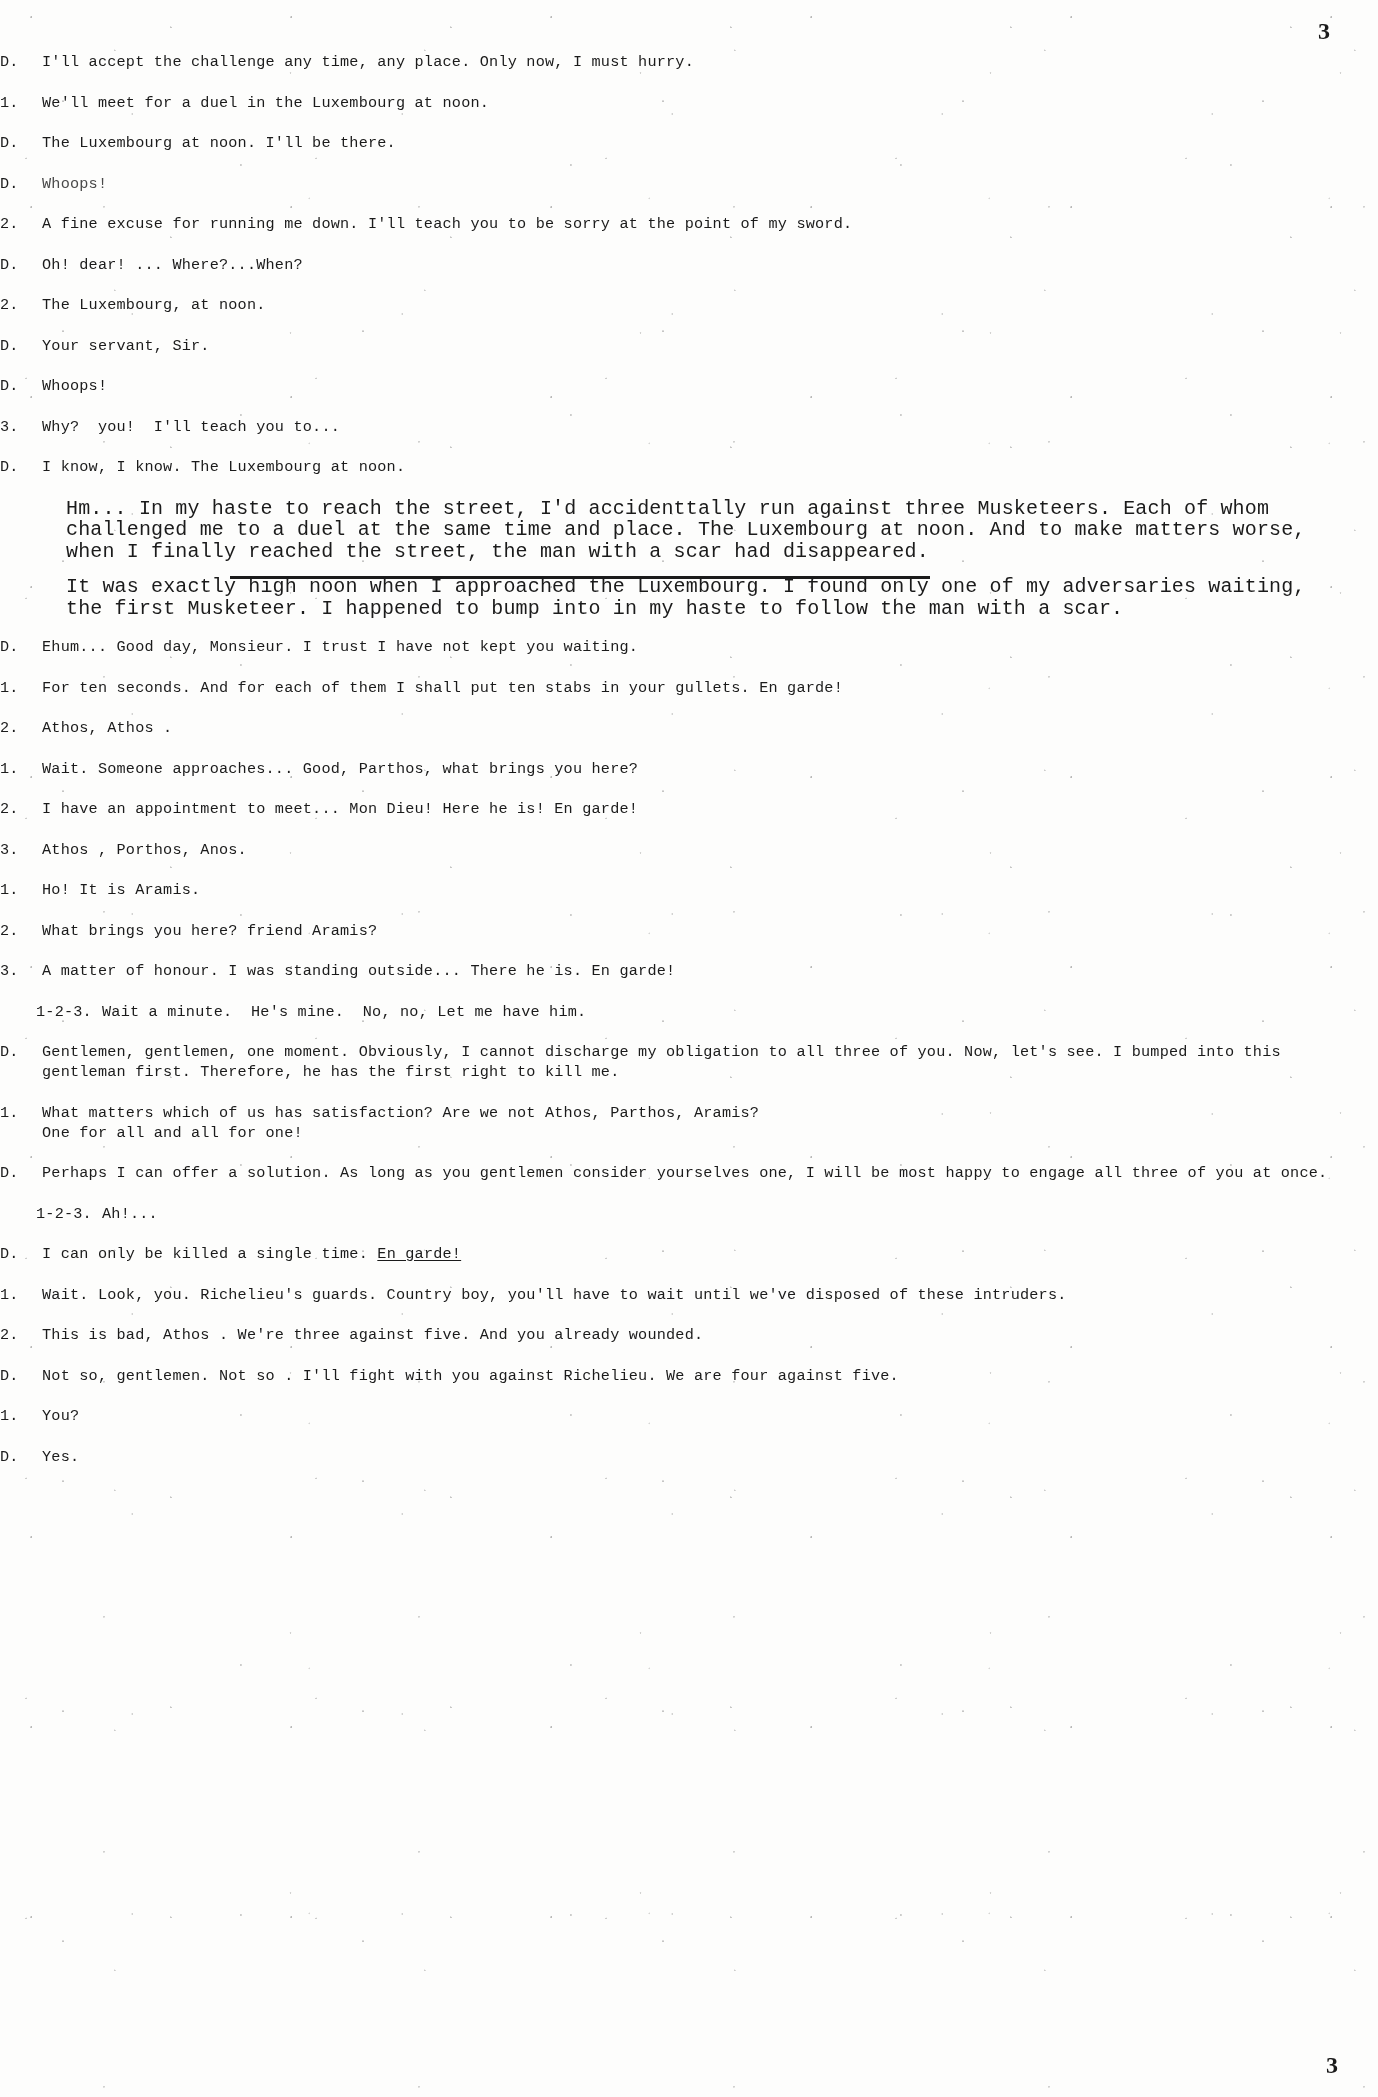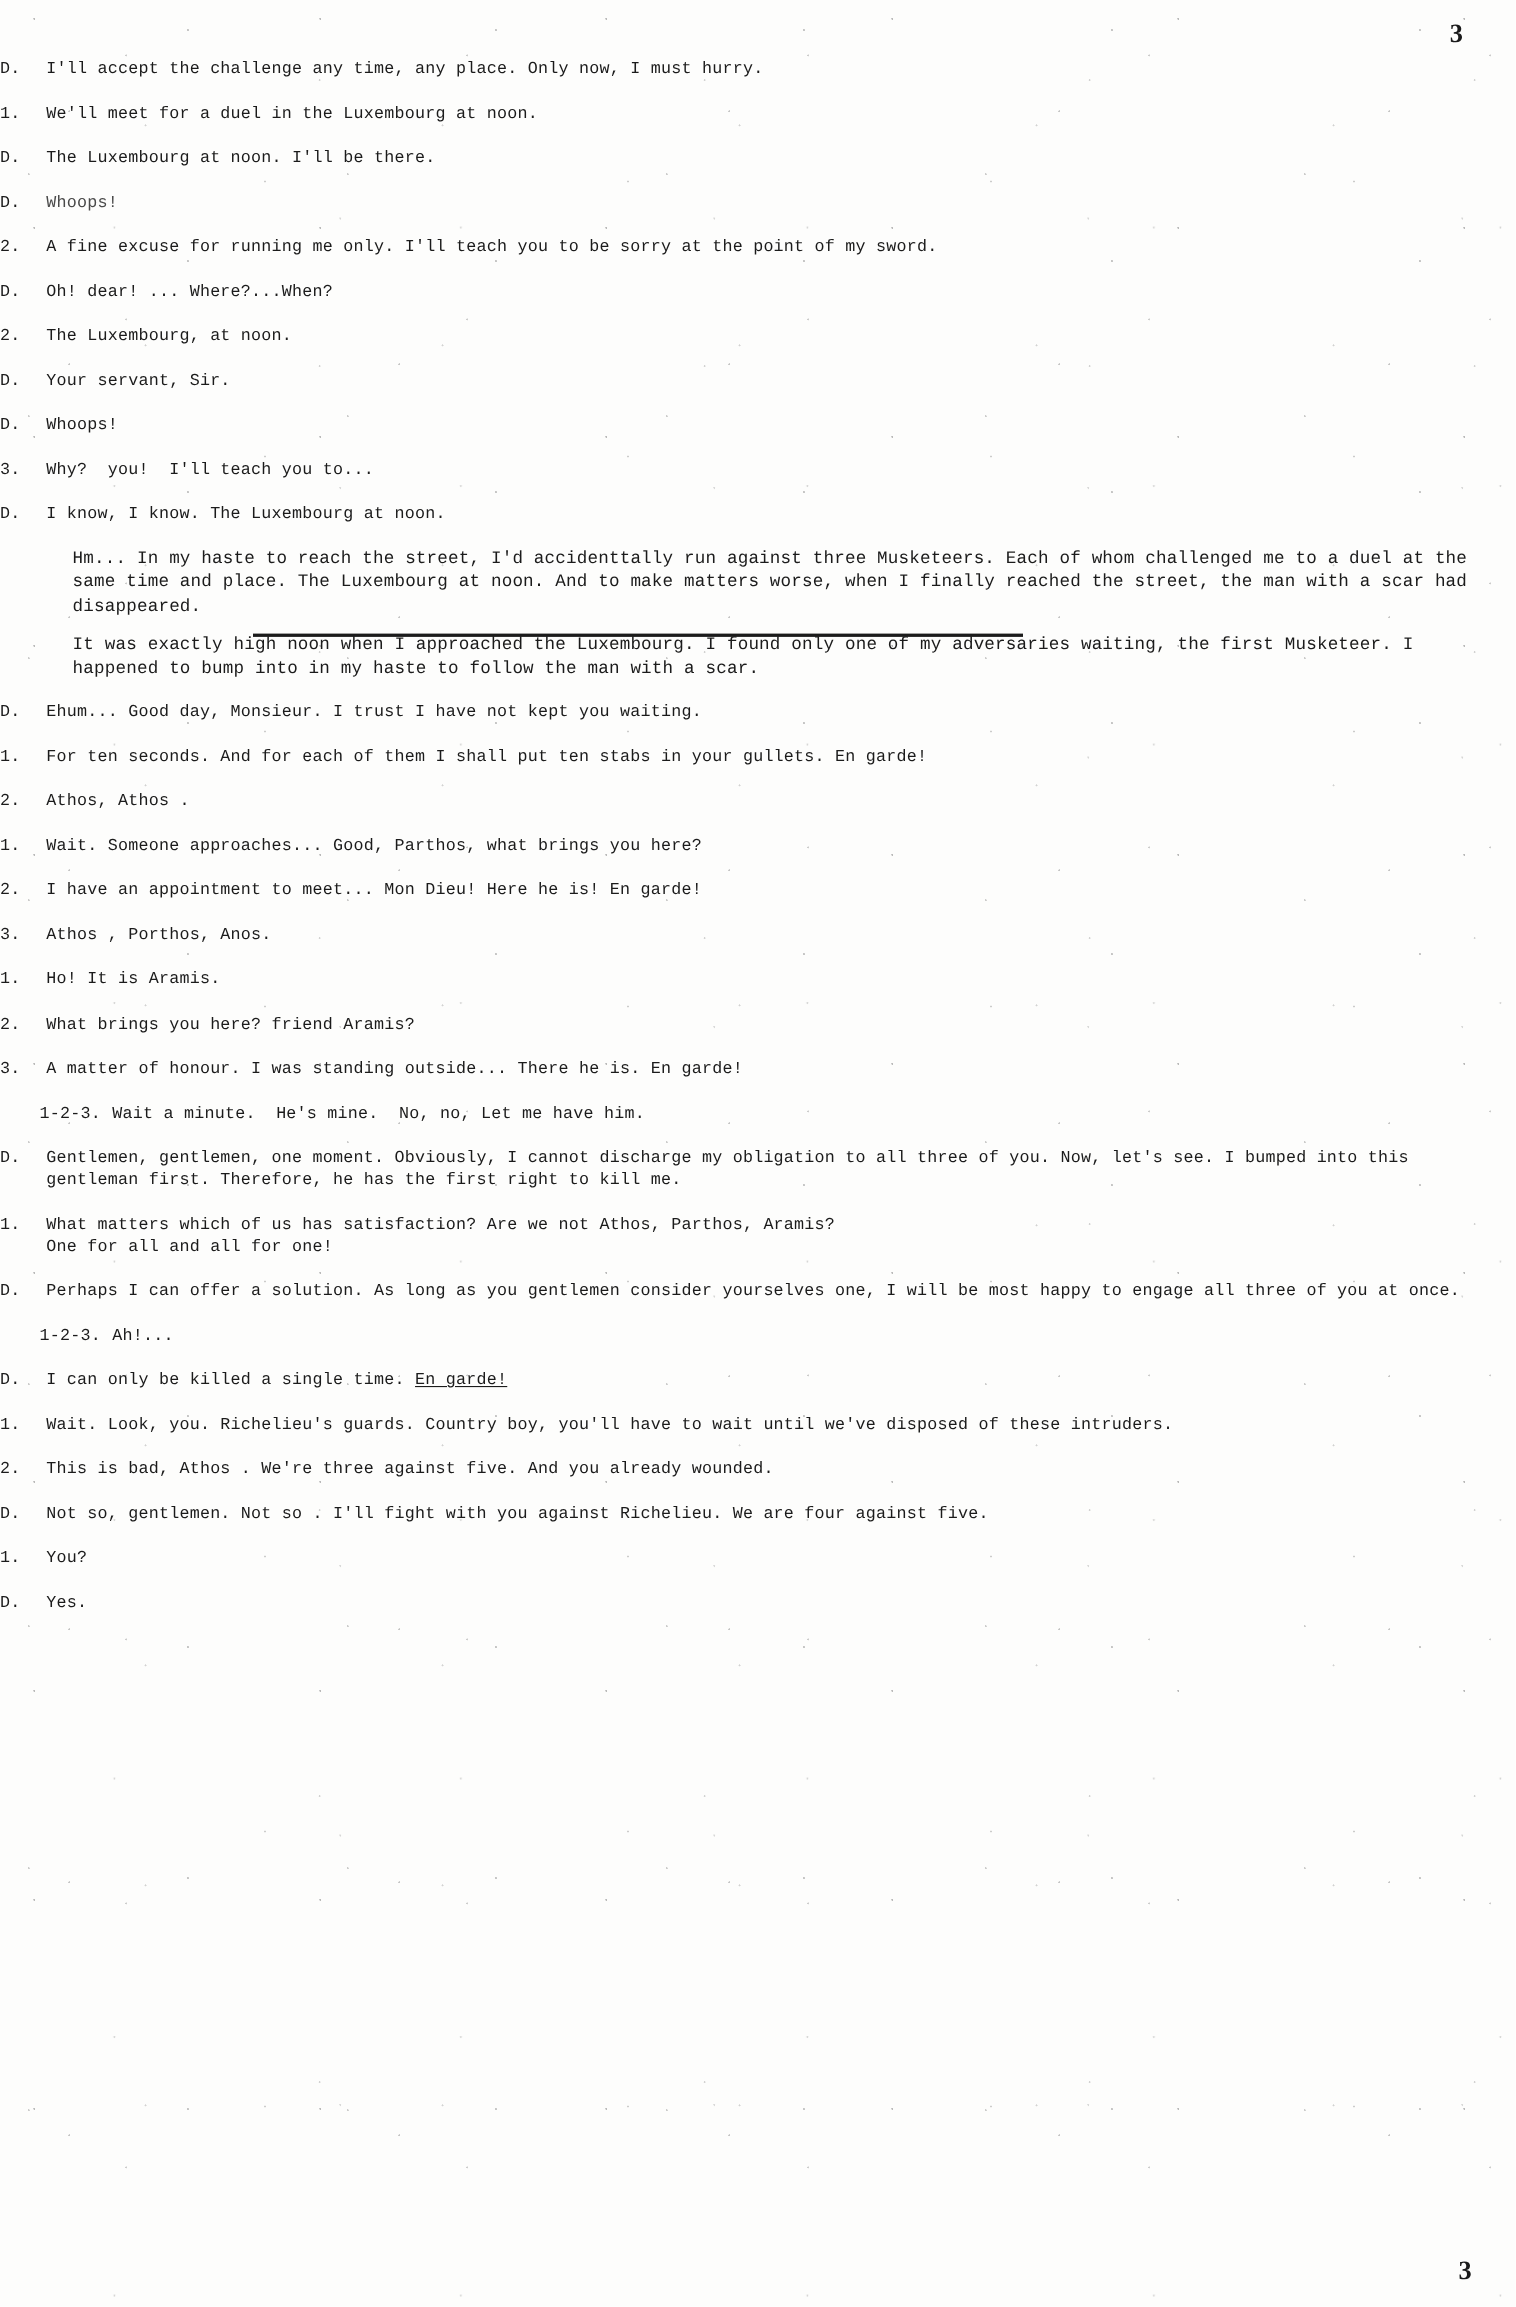--- a/index.html
+++ b/index.html
@@ -81,21 +81,21 @@
     flex: 1 1 auto;
     white-space: pre-wrap;
   }
 
   
   .narrative {
     position: relative;
     margin: 0 0 18px 0;
     padding-left: 66px;
     padding-right: 8px;
-    font-size: 16px;
+    font-size: 20px;
     line-height: 21.5px;
     letter-spacing: .15px;
     color: #1b1b1b;
     white-space: pre-wrap;
     text-align: left;
   }
   .rule {
     position: relative;
     height: 0;
     margin: -4px 0 12px 0;
@@ -134,21 +134,21 @@
       <div class="line">
         <span class="speaker">D.</span>
         <span class="utterance">The Luxembourg at noon. I'll be there.</span>
       </div>
       <div class="line">
         <span class="speaker">D.</span>
         <span class="utterance faint">Whoops!</span>
       </div>
       <div class="line">
         <span class="speaker">2.</span>
-        <span class="utterance">A fine excuse for running me only. I'll teach you to be sorry at the point of my sword.</span>
+        <span class="utterance">A fine excuse for running me down. I'll teach you to be sorry at the point of my sword.</span>
       </div>
       <div class="line">
         <span class="speaker">D.</span>
         <span class="utterance">Oh! dear! ... Where?...When?</span>
       </div>
       <div class="line">
         <span class="speaker">2.</span>
         <span class="utterance">The Luxembourg, at noon.</span>
       </div>
       <div class="line">

